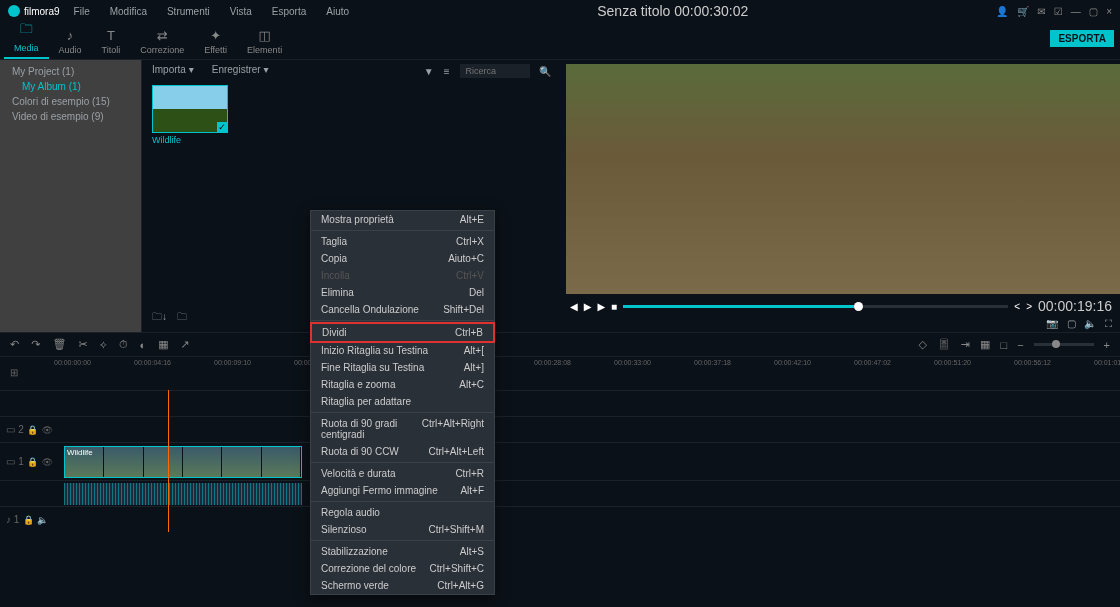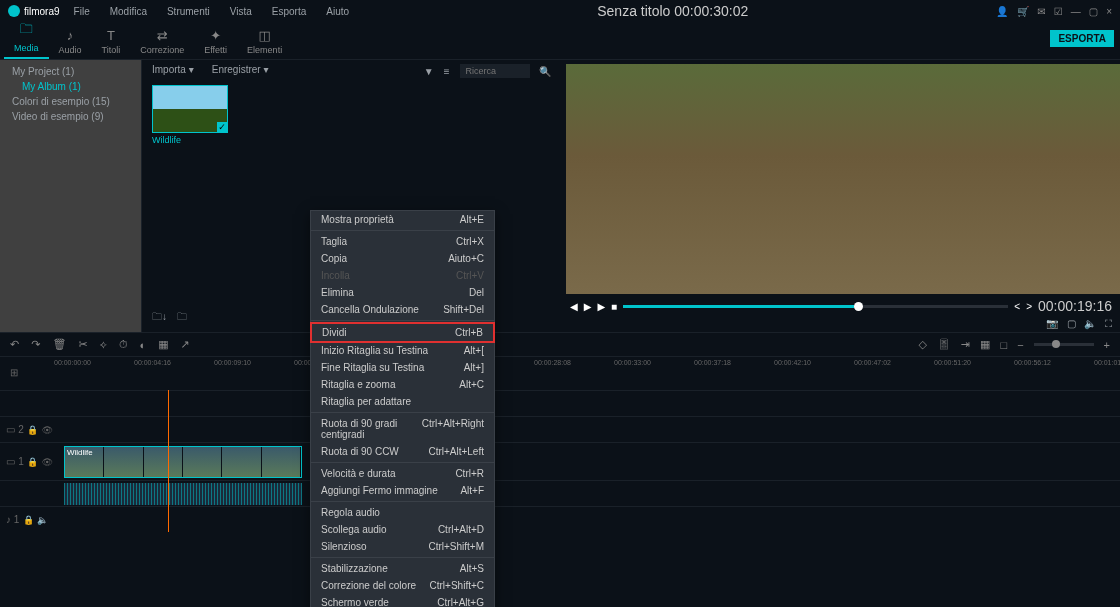--- a/index.html
+++ b/index.html
@@ -341,24 +341,20 @@
     <div class="ctx-item">
       <span>Aggiungi Fermo immagine</span>
       <span>Alt+F</span>
     </div>
     <div class="ctx-sep"></div>
     <div class="ctx-item">
       <span>Regola audio</span>
       <span></span>
     </div>
     <div class="ctx-item">
-      <span>Scollega audio</span>
-      <span>Ctrl+Alt+D</span>
-    </div>
-    <div class="ctx-item">
       <span>Silenzioso</span>
       <span>Ctrl+Shift+M</span>
     </div>
     <div class="ctx-sep"></div>
     <div class="ctx-item">
       <span>Stabilizzazione</span>
       <span>Alt+S</span>
     </div>
     <div class="ctx-item">
       <span>Correzione del colore</span>

